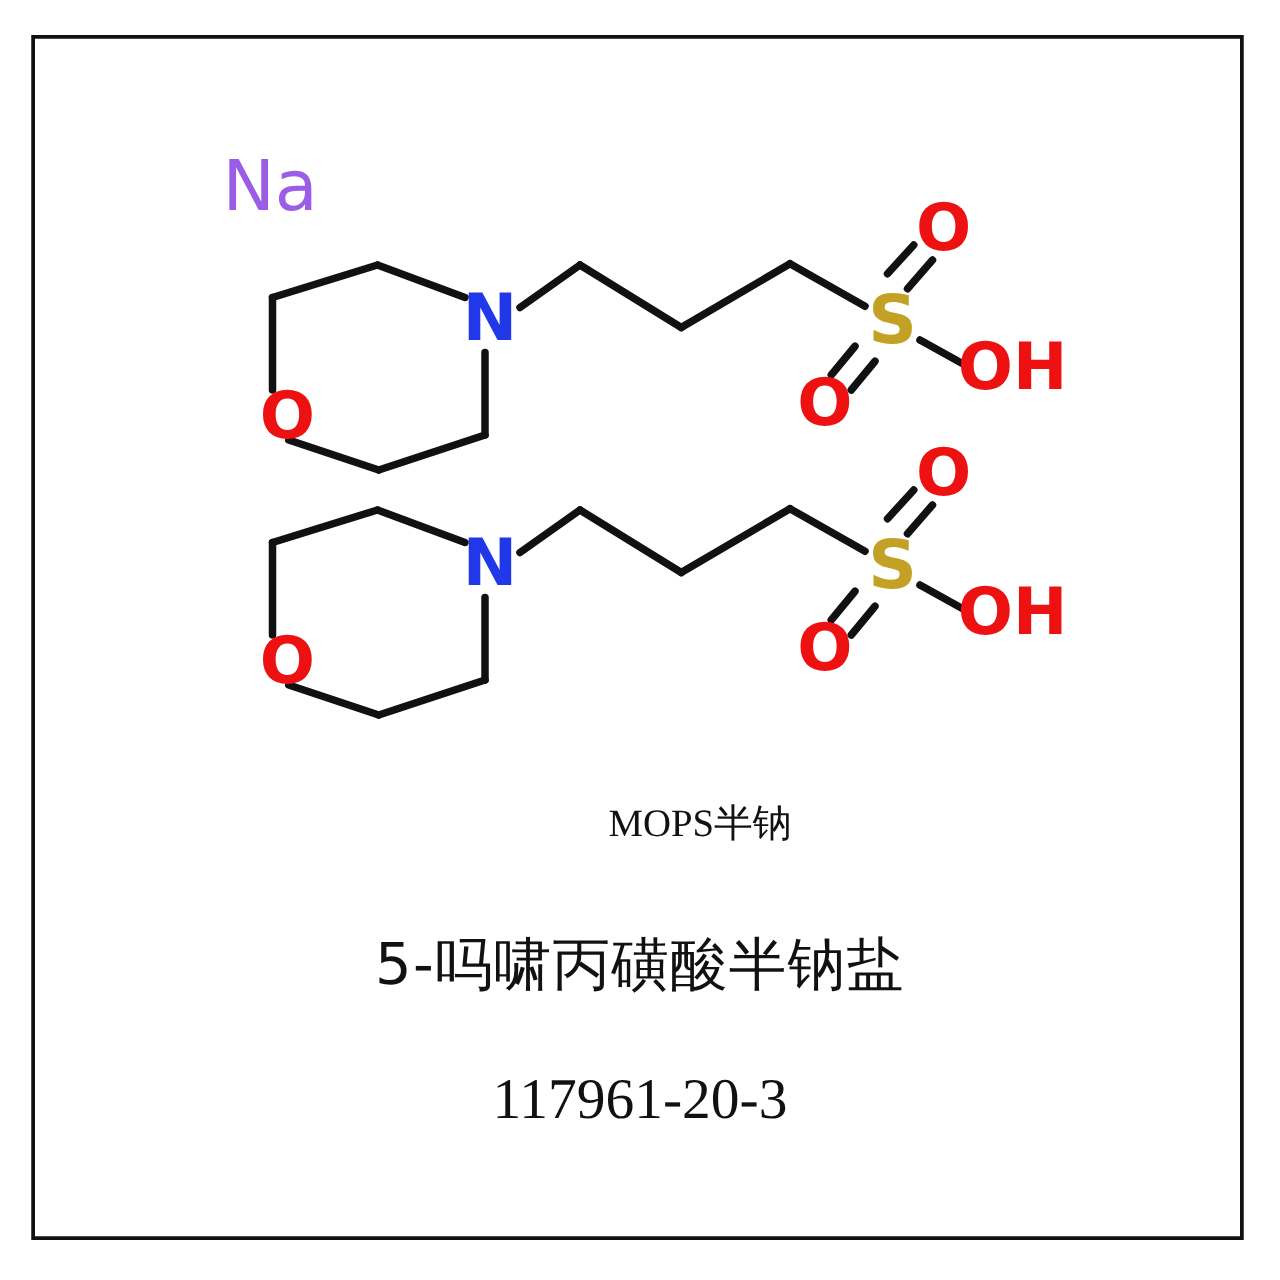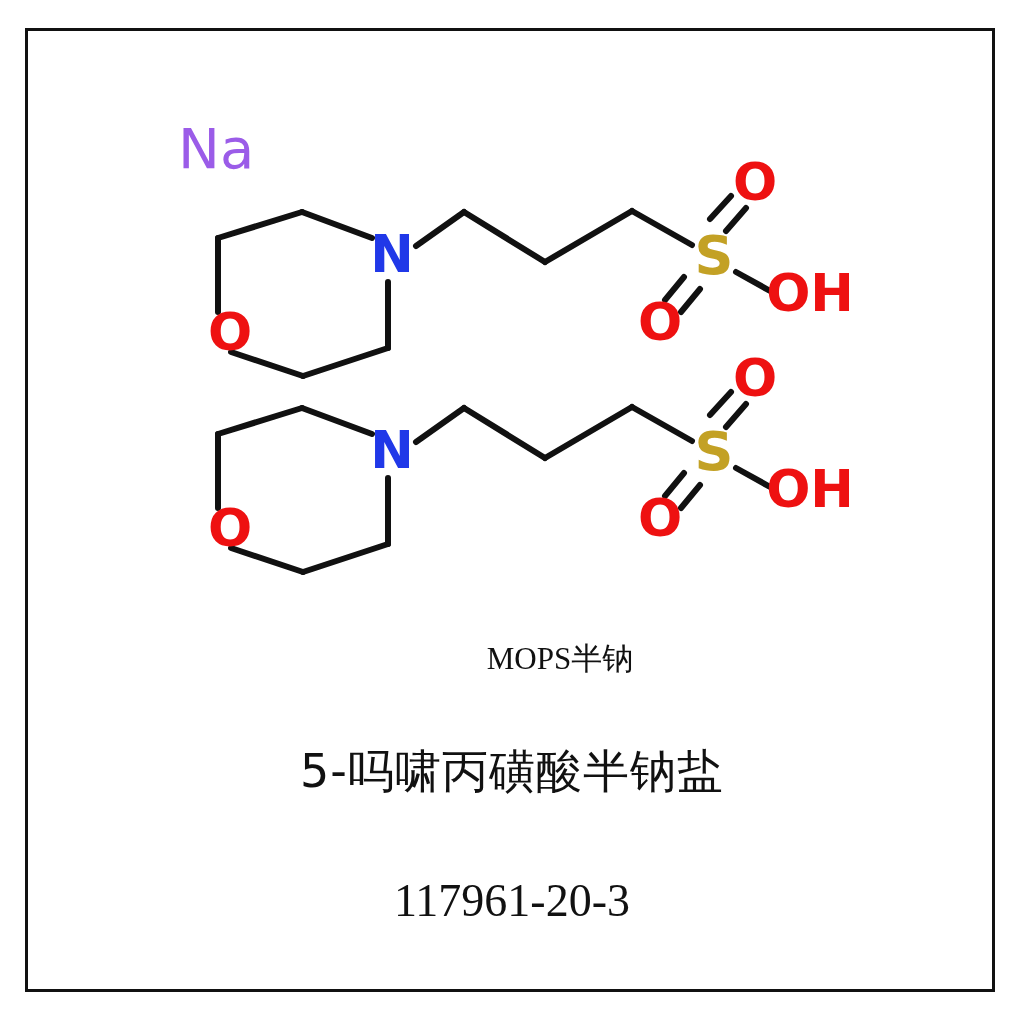--- a/index.html
+++ b/index.html
@@ -63,21 +63,21 @@
   }
   .cap-chinese {
     font-size: 46px;
     line-height: 58px;
     margin-top: 54px;
     letter-spacing: 1px;
   }
   .cap-cas {
     font-size: 46px;
     line-height: 58px;
-    margin-top: 72px;
+    margin-top: 50px;
   }
   
 </style>
 </head>
 <body>
 
 <div id="canvas">
 
   <div class="frame"></div>
 

